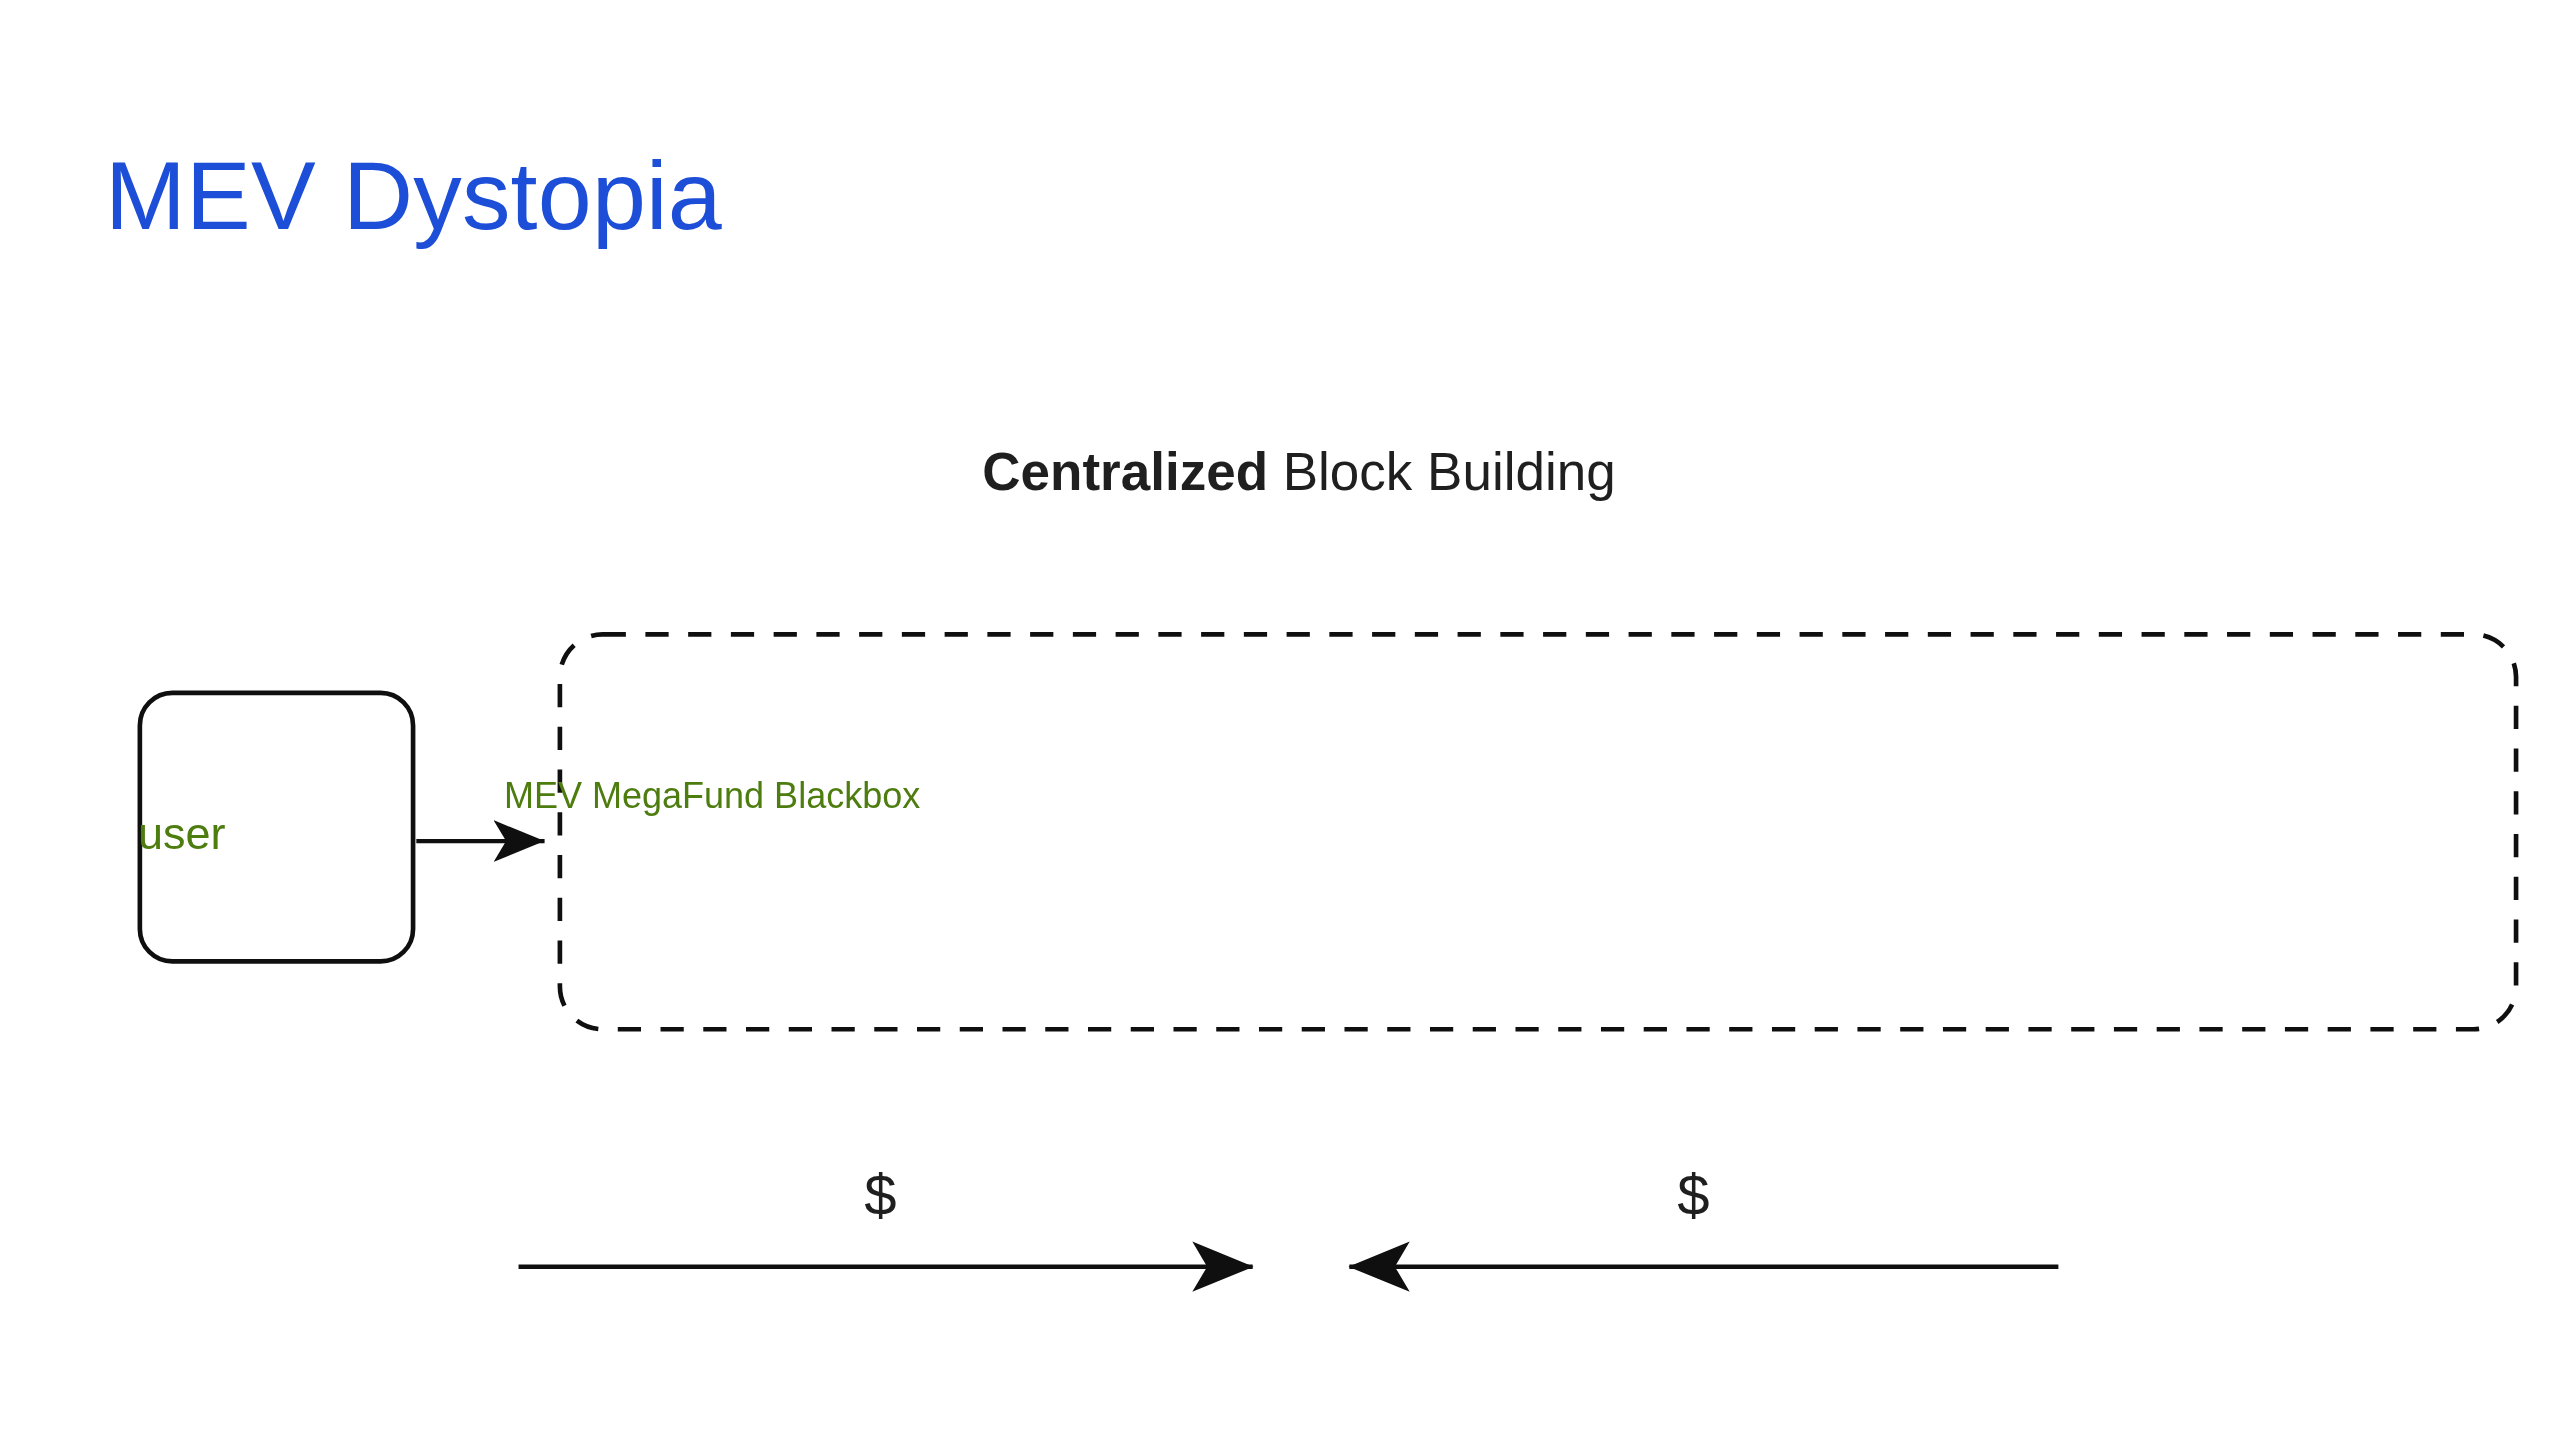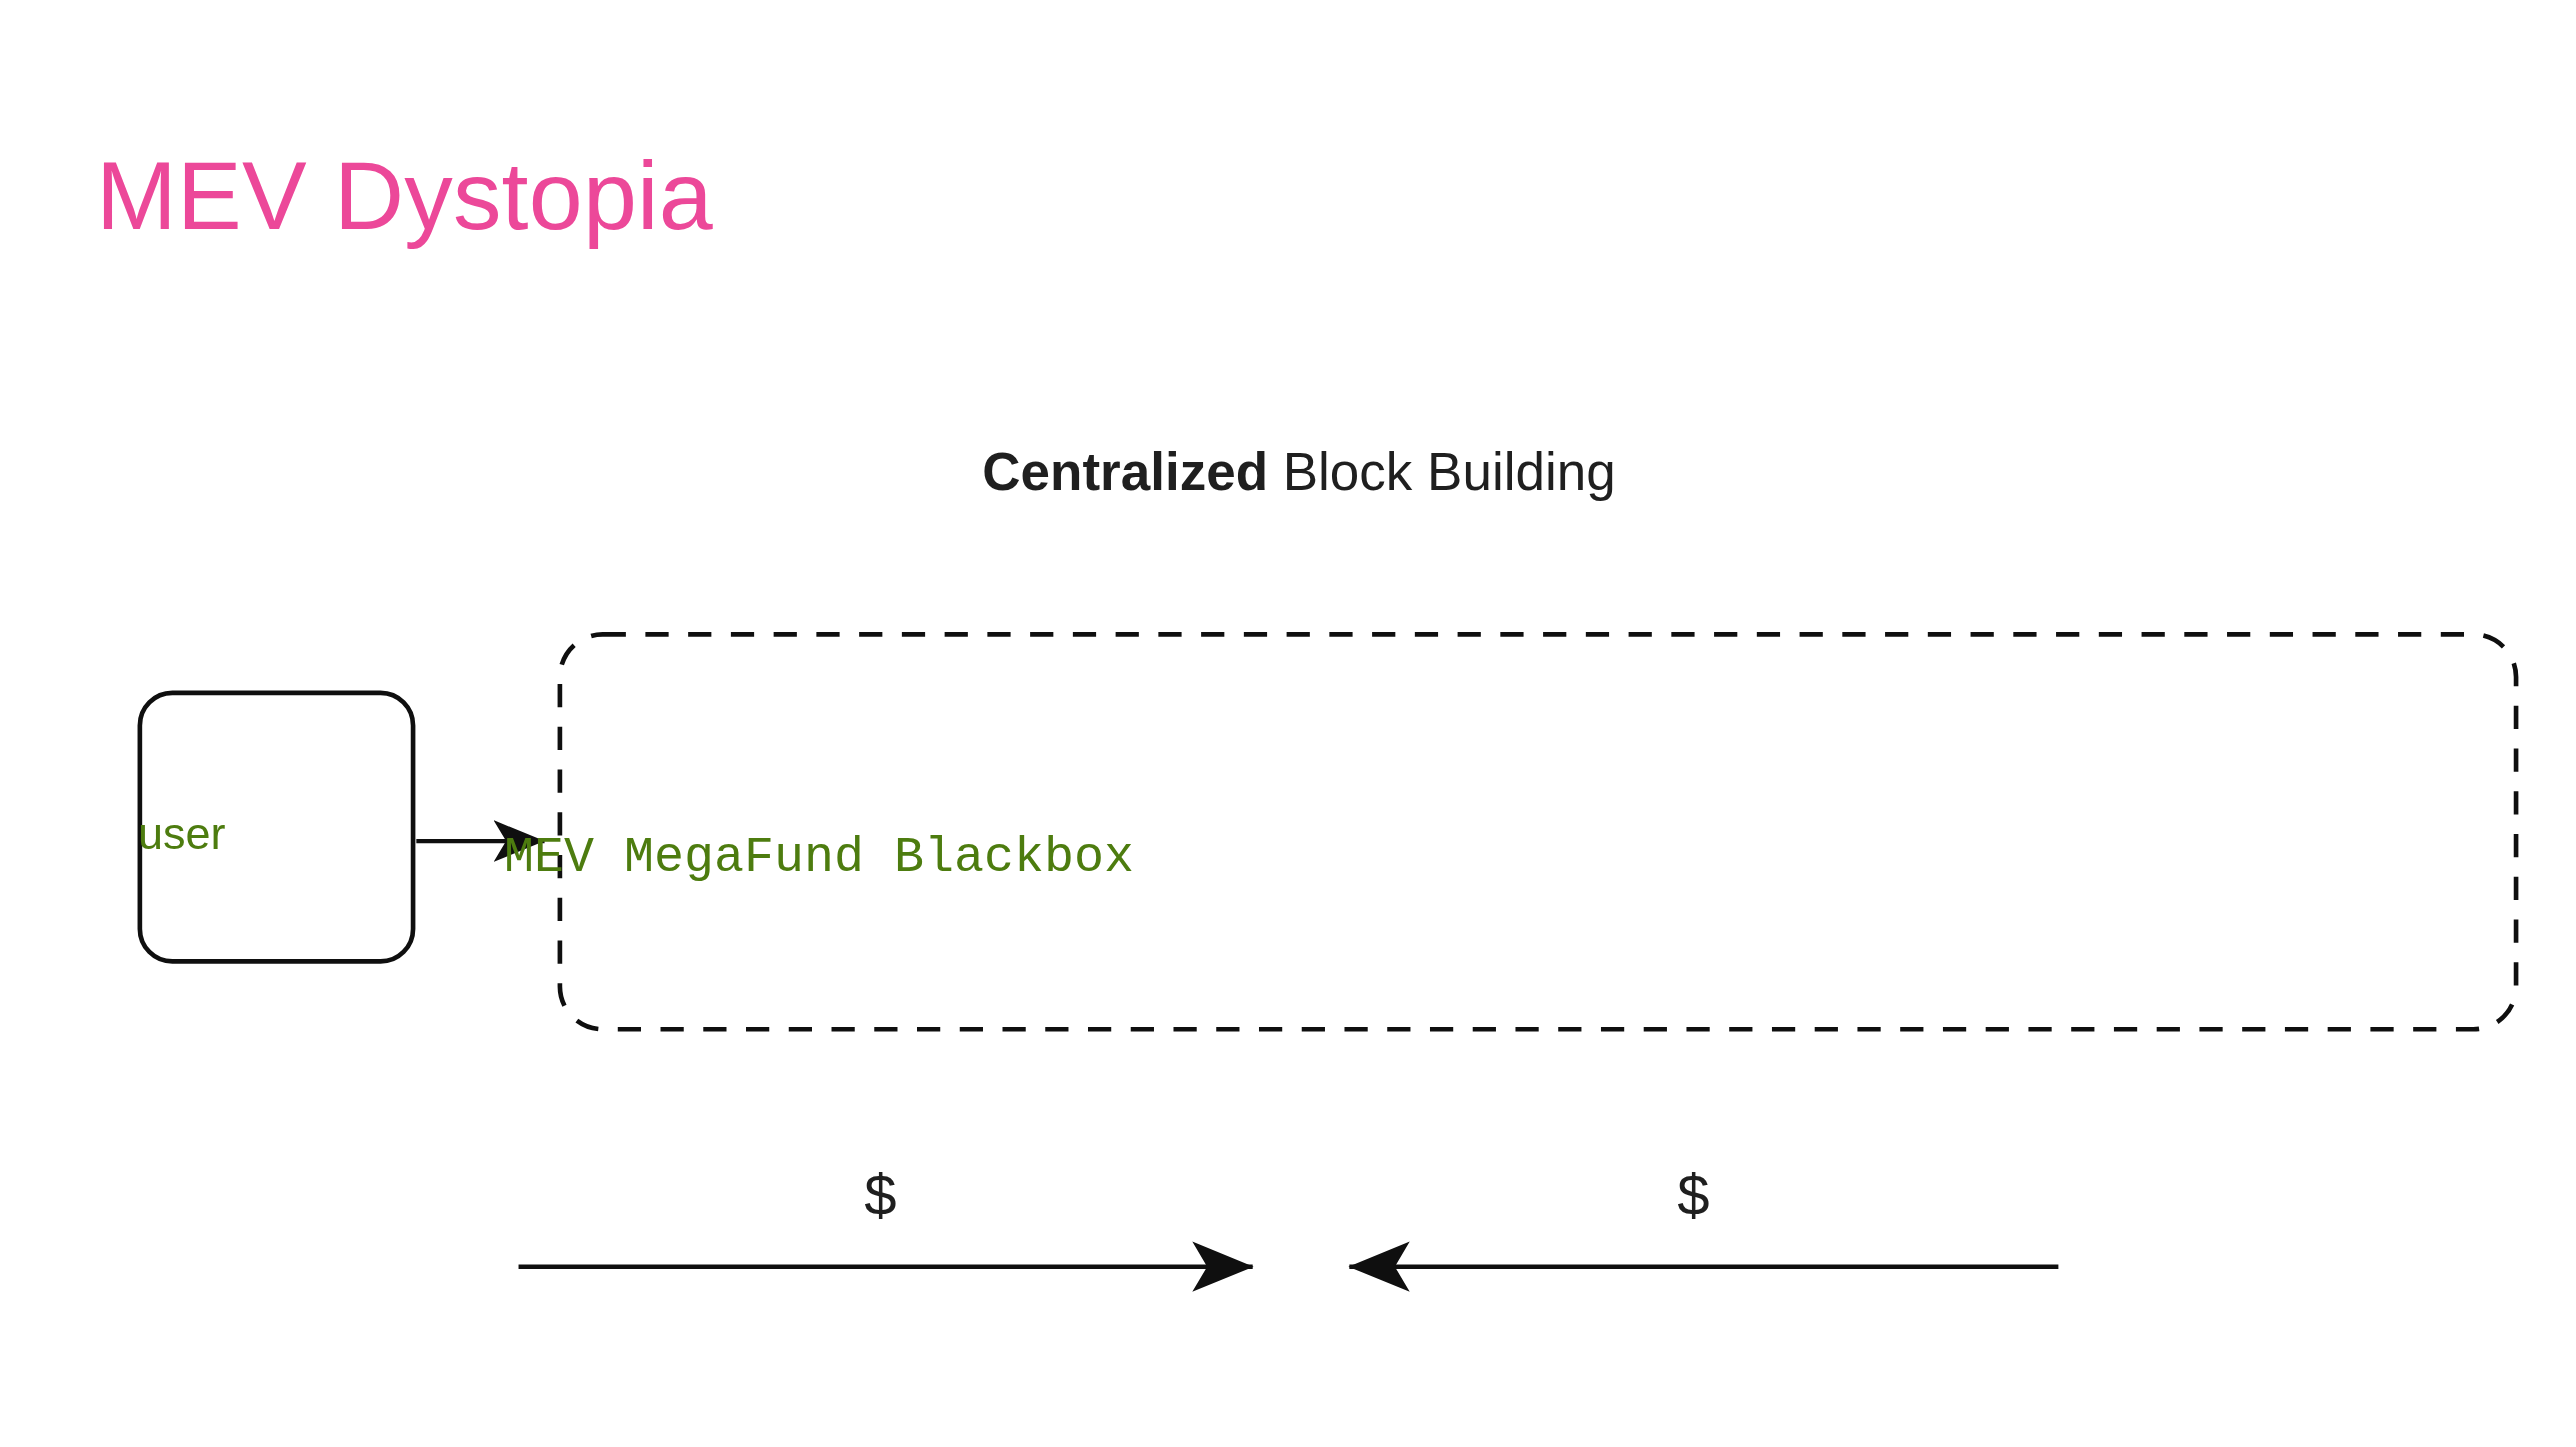--- a/index.html
+++ b/index.html
@@ -15,26 +15,26 @@
     position: relative;
     width: 2576px;
     height: 1448px;
     background: #ffffff;
     overflow: hidden;
   }
 
   
   #slide-title {
     position: absolute;
-    left: 96px;
+    left: 105px;
     top: 147px;
     font-size: 97px;
     line-height: 1.0;
     font-weight: 400;
-    color: #ec4899;
+    color: #1d4ed8;
     white-space: nowrap;
     letter-spacing: 0.2px;
   }
 
   
   #diagram-heading {
     position: absolute;
     left: 0;
     top: 445px;
     width: 2576px;
@@ -69,26 +69,25 @@
   }
   #user-node-label {
     left: 138px;
     top: 811px;
     width: 276px;
     font-size: 45px;
     line-height: 1;
   }
   #blackbox-node-label {
     left: 558px;
-    top: 833px;
+    top: 778px;
     width: 1961px;
-    font-size: 50px;
+    font-size: 36px;
     line-height: 1;
     transform: translateX(-54px);
-    font-family: Liberation Mono, monospace;
   }
   .money-label {
     position: absolute;
     font-size: 58px;
     line-height: 1;
     color: #1f1f1f;
     text-align: center;
     white-space: nowrap;
   }
   #money-label-left  { left: 806px;  top: 1166px; width: 149px; }

